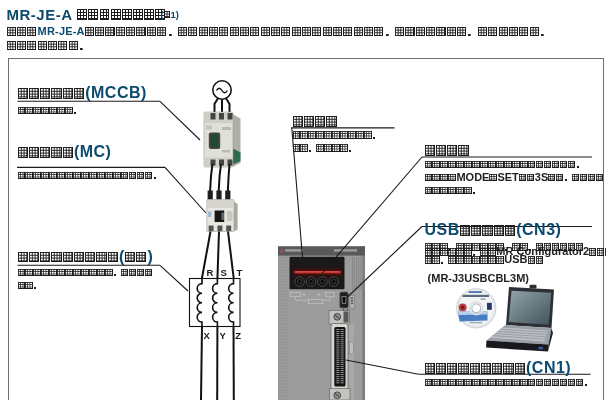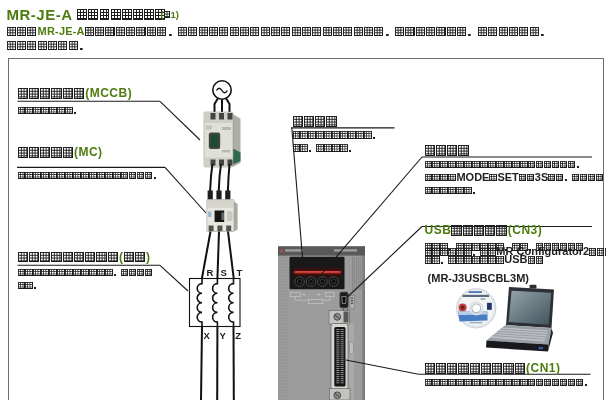--- a/index.html
+++ b/index.html
@@ -1,31 +1,31 @@
 <!DOCTYPE html>
 <html><head><meta charset="utf-8"><style>
 *{margin:0;padding:0;box-sizing:border-box}
 html,body{width:606px;height:400px;overflow:hidden;background:#fff}
 body{font-family:"Liberation Sans",sans-serif;position:relative}
-.t{position:absolute;white-space:nowrap;color:#4d7c0f}
+.t{position:absolute;white-space:nowrap;color:#0c4a6e}
 i{display:inline-block;vertical-align:top;
   background-image:linear-gradient(90deg,#1c1c1c 1px,rgba(0,0,0,0) 1px),linear-gradient(#1c1c1c 1px,rgba(0,0,0,0) 1px);
   background-size:3px 3px;border-right:1px solid #1c1c1c;border-bottom:1px solid #1c1c1c}
 i.p{background-image:linear-gradient(#222,#222);background-size:2.6px 2.6px;background-repeat:no-repeat;background-position:left 1px bottom 0px;border:0}
 
 i.bt{width:9.9px;height:11.5px;margin-right:1.3px;background-size:3px 3px}
 
 i.bs{width:9.1px;height:9.3px;margin-right:1.25px;background-size:2.7px 2.7px}
 
 i.bk{width:10.2px;height:10.5px;margin-right:1.1px;background-size:2.8px 2.8px}
 
 i.bd{width:7.2px;height:7.8px;margin-right:0.8px;background-size:2.3px 2.3px}
 .ttl{font-size:15px;font-weight:bold;line-height:11.5px;letter-spacing:0.5px}
 .sub{font-size:11px;font-weight:bold;line-height:9.3px;letter-spacing:0.2px}
-.lab{font-size:12px;font-weight:bold;line-height:10.5px;letter-spacing:0.5px}
+.lab{font-size:16px;font-weight:bold;line-height:10.5px;letter-spacing:0.5px}
 .des{font-size:11px;font-weight:bold;line-height:7.8px;color:#222}
 .des i.p{background-position:left 1px bottom 0px}
 svg{position:absolute;left:0;top:0}
 .box{position:absolute;left:8px;top:58px;width:596px;height:342px;border:1px solid #6e6e6e;border-bottom:0}
 </style></head>
 <body>
 <div class="box"></div>
 <svg width="606" height="400" viewBox="0 0 606 400">
     <circle cx="222" cy="90" r="9.2" fill="#fff" stroke="#111" stroke-width="1.6"></circle>
 <path d="M216.5,90.5 q2.6,-4.6 5.4,0 q2.8,4.6 5.4,0" fill="none" stroke="#111" stroke-width="1.4"></path>

